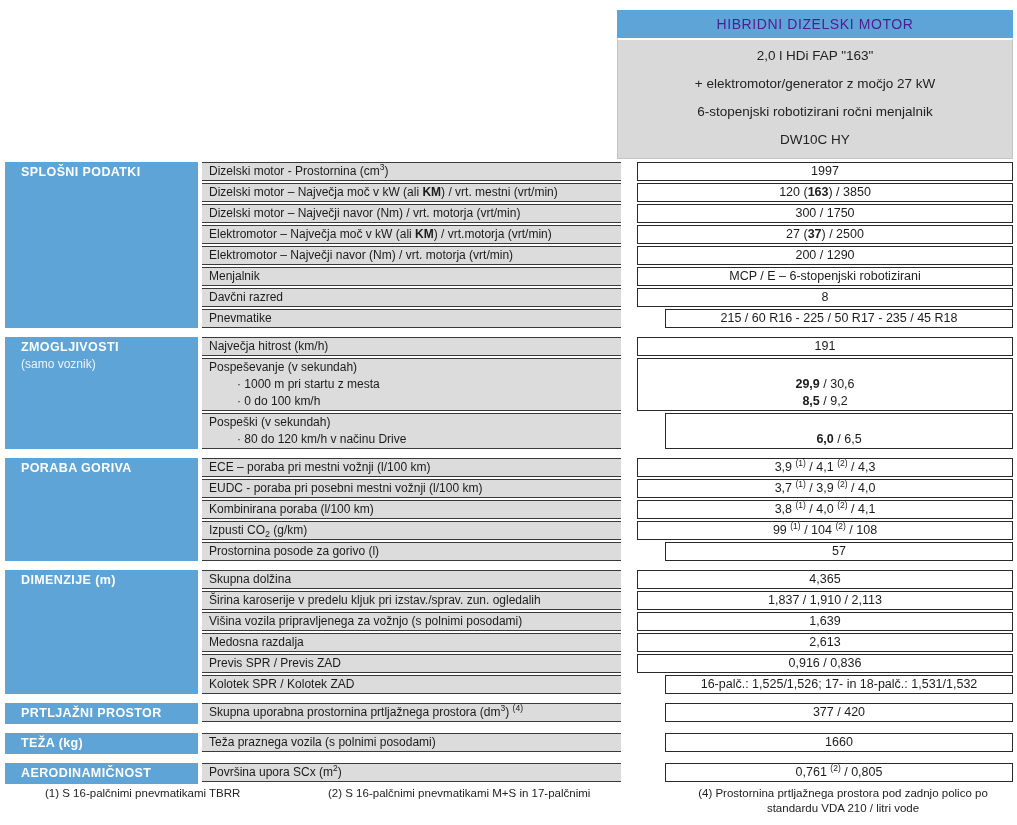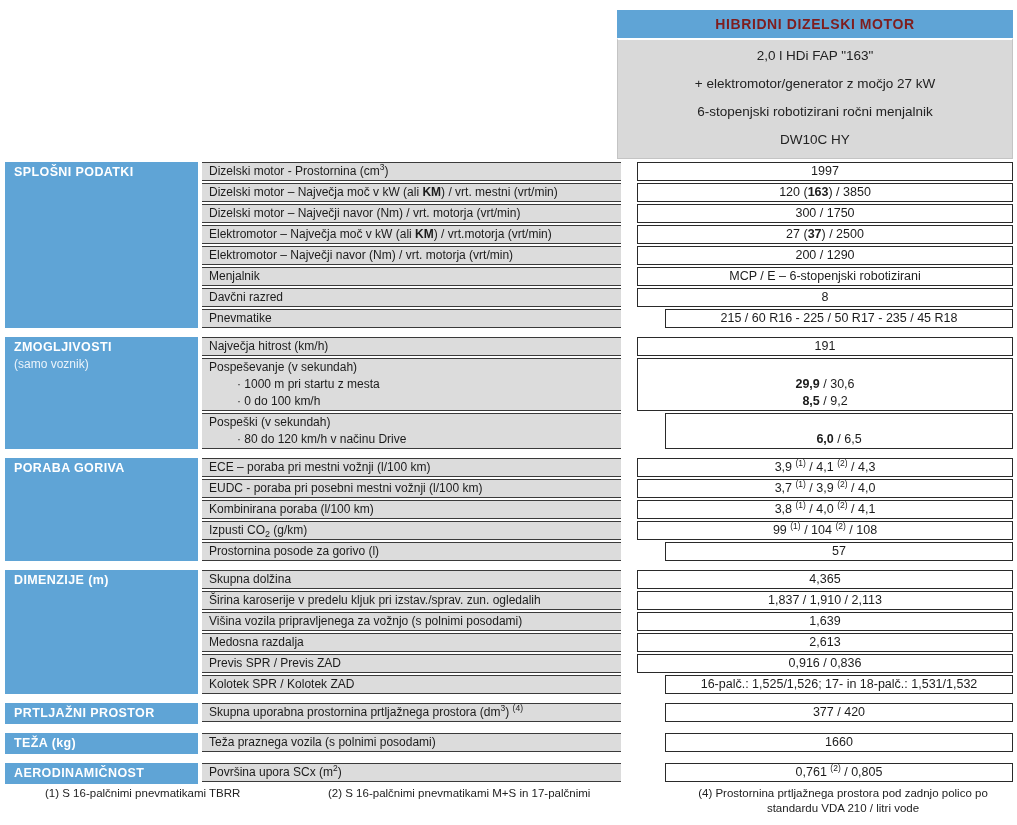--- a/index.html
+++ b/index.html
@@ -2,35 +2,35 @@
 <html><head>
 <meta charset="utf-8">
 <style>
   html,body { margin:0; padding:0; background:#ffffff; }
   body { width:1017px; height:825px; font-family:"Liberation Sans", sans-serif; color:#1c1c1c; }
   .page { position:relative; width:1017px; height:825px; overflow:hidden; background:#fff; }
 
   
   .header-box { position:absolute; left:617px; top:10px; width:396px; }
   .header-title {
-    background:#5FA4D6; color:#7f1d1d; font-weight:bold; font-size:14px;
+    background:#5FA4D6; color:#4c1d95; font-weight:normal; font-size:14px;
     letter-spacing:0.6px; text-align:center; height:28px; line-height:28px;
   }
   .header-body {
     background:#D9D9D9; border:1px solid #c4c4c4; border-top:2px solid #ffffff;
     text-align:center; font-size:13.5px; padding:2px 0 4px; color:#222;
   }
   .header-line { height:28px; line-height:28px; white-space:nowrap; }
 
   
   .spec-table { position:absolute; left:5px; top:162px; width:1008px; }
   .spec-section { display:flex; align-items:stretch; margin-bottom:9px; }
   .side {
     width:193px; min-width:193px; background:#5FA4D6; box-sizing:border-box;
-    padding:2px 8px 2px 9px; margin-right:4px;
+    padding:2px 8px 2px 16px; margin-right:4px;
   }
   .side-title { color:#ffffff; font-weight:bold; font-size:12.5px; letter-spacing:0.4px; line-height:17px; }
   .side-sub { color:#eaf3fb; font-size:12px; line-height:16px; }
   .rows { flex:1; display:flex; flex-direction:column; }
   .spec-row { display:flex; align-items:stretch; margin-bottom:2px; }
   .spec-row:last-child { margin-bottom:0;gap:28px; }
   .label-cell {
     width:419px; min-width:419px; box-sizing:border-box; background:#DCDCDC;
     border-top:1px solid #3a3a3a; border-bottom:1px solid #3a3a3a;
     padding:0 4px 0 7px; margin-right:16px; overflow:hidden;

